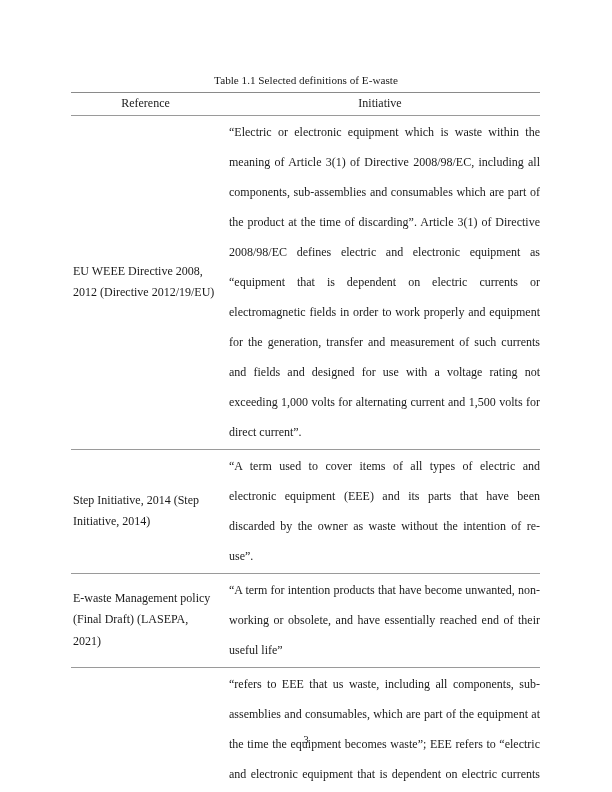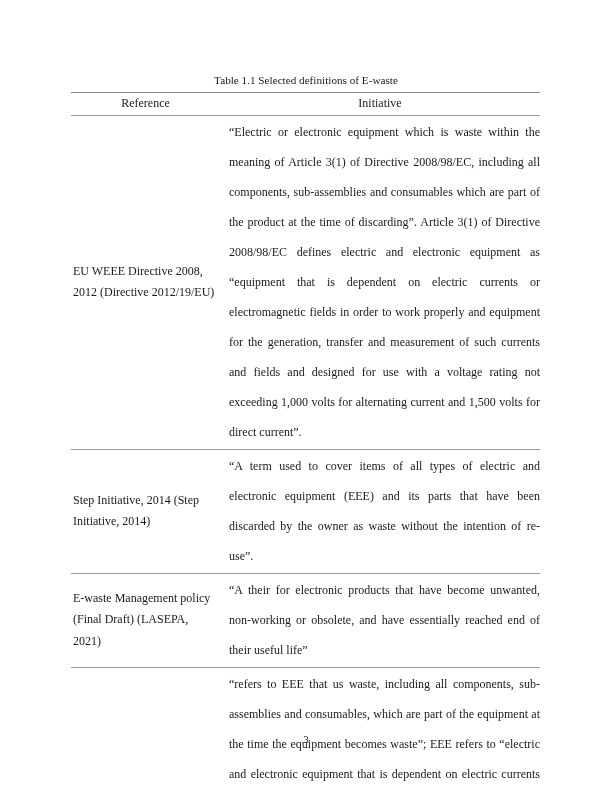--- a/index.html
+++ b/index.html
@@ -31,21 +31,21 @@
     <tr style="height:243px">
       <td class="ref">EU WEEE Directive 2008, 2012 (Directive 2012/19/EU)</td>
       <td class="def">“Electric or electronic equipment which is waste within the meaning of Article 3(1) of Directive 2008/98/EC, including all components, sub-assemblies and consumables which are part of the product at the time of discarding”. Article 3(1) of Directive 2008/98/EC defines electric and electronic equipment as “equipment that is dependent on electric currents or electromagnetic fields in order to work properly and equipment for the generation, transfer and measurement of such currents and fields and designed for use with a voltage rating not exceeding 1,000 volts for alternating current and 1,500 volts for direct current”.</td>
     </tr>
     <tr style="height:67px">
       <td class="ref">Step Initiative, 2014 (Step Initiative, 2014)</td>
       <td class="def">“A term used to cover items of all types of electric and electronic equipment (EEE) and its parts that have been discarded by the owner as waste without the intention of re-use”.</td>
     </tr>
     <tr style="height:67px">
       <td class="ref">E-waste Management policy (Final Draft) (LASEPA, 2021)</td>
-      <td class="def">“A their for electronic products that have become unwanted, non-working or obsolete, and have essentially reached end of their useful life”</td>
+      <td class="def">“A term for intention products that have become unwanted, non-working or obsolete, and have essentially reached end of their useful life”</td>
     </tr>
     <tr style="height:208px">
       <td class="ref">EMB, 2015 (Innogy, 2015)</td>
       <td class="def">“refers to EEE that us waste, including all components, sub-assemblies and consumables, which are part of the equipment at the time the equipment becomes waste”; EEE refers to “electric and electronic equipment that is dependent on electric currents or electromagnetic fields in order to work properly, including components that can be removed from equipment and can be tested for functionality and either be subsequently reused or reused after repair or refurbishment. The term does not include large-scale stationary industrial tools or large-scale fixed installations”.</td>
     </tr>
   </tbody>
 </table>
 
 <div class="pagenum">3</div>
 

